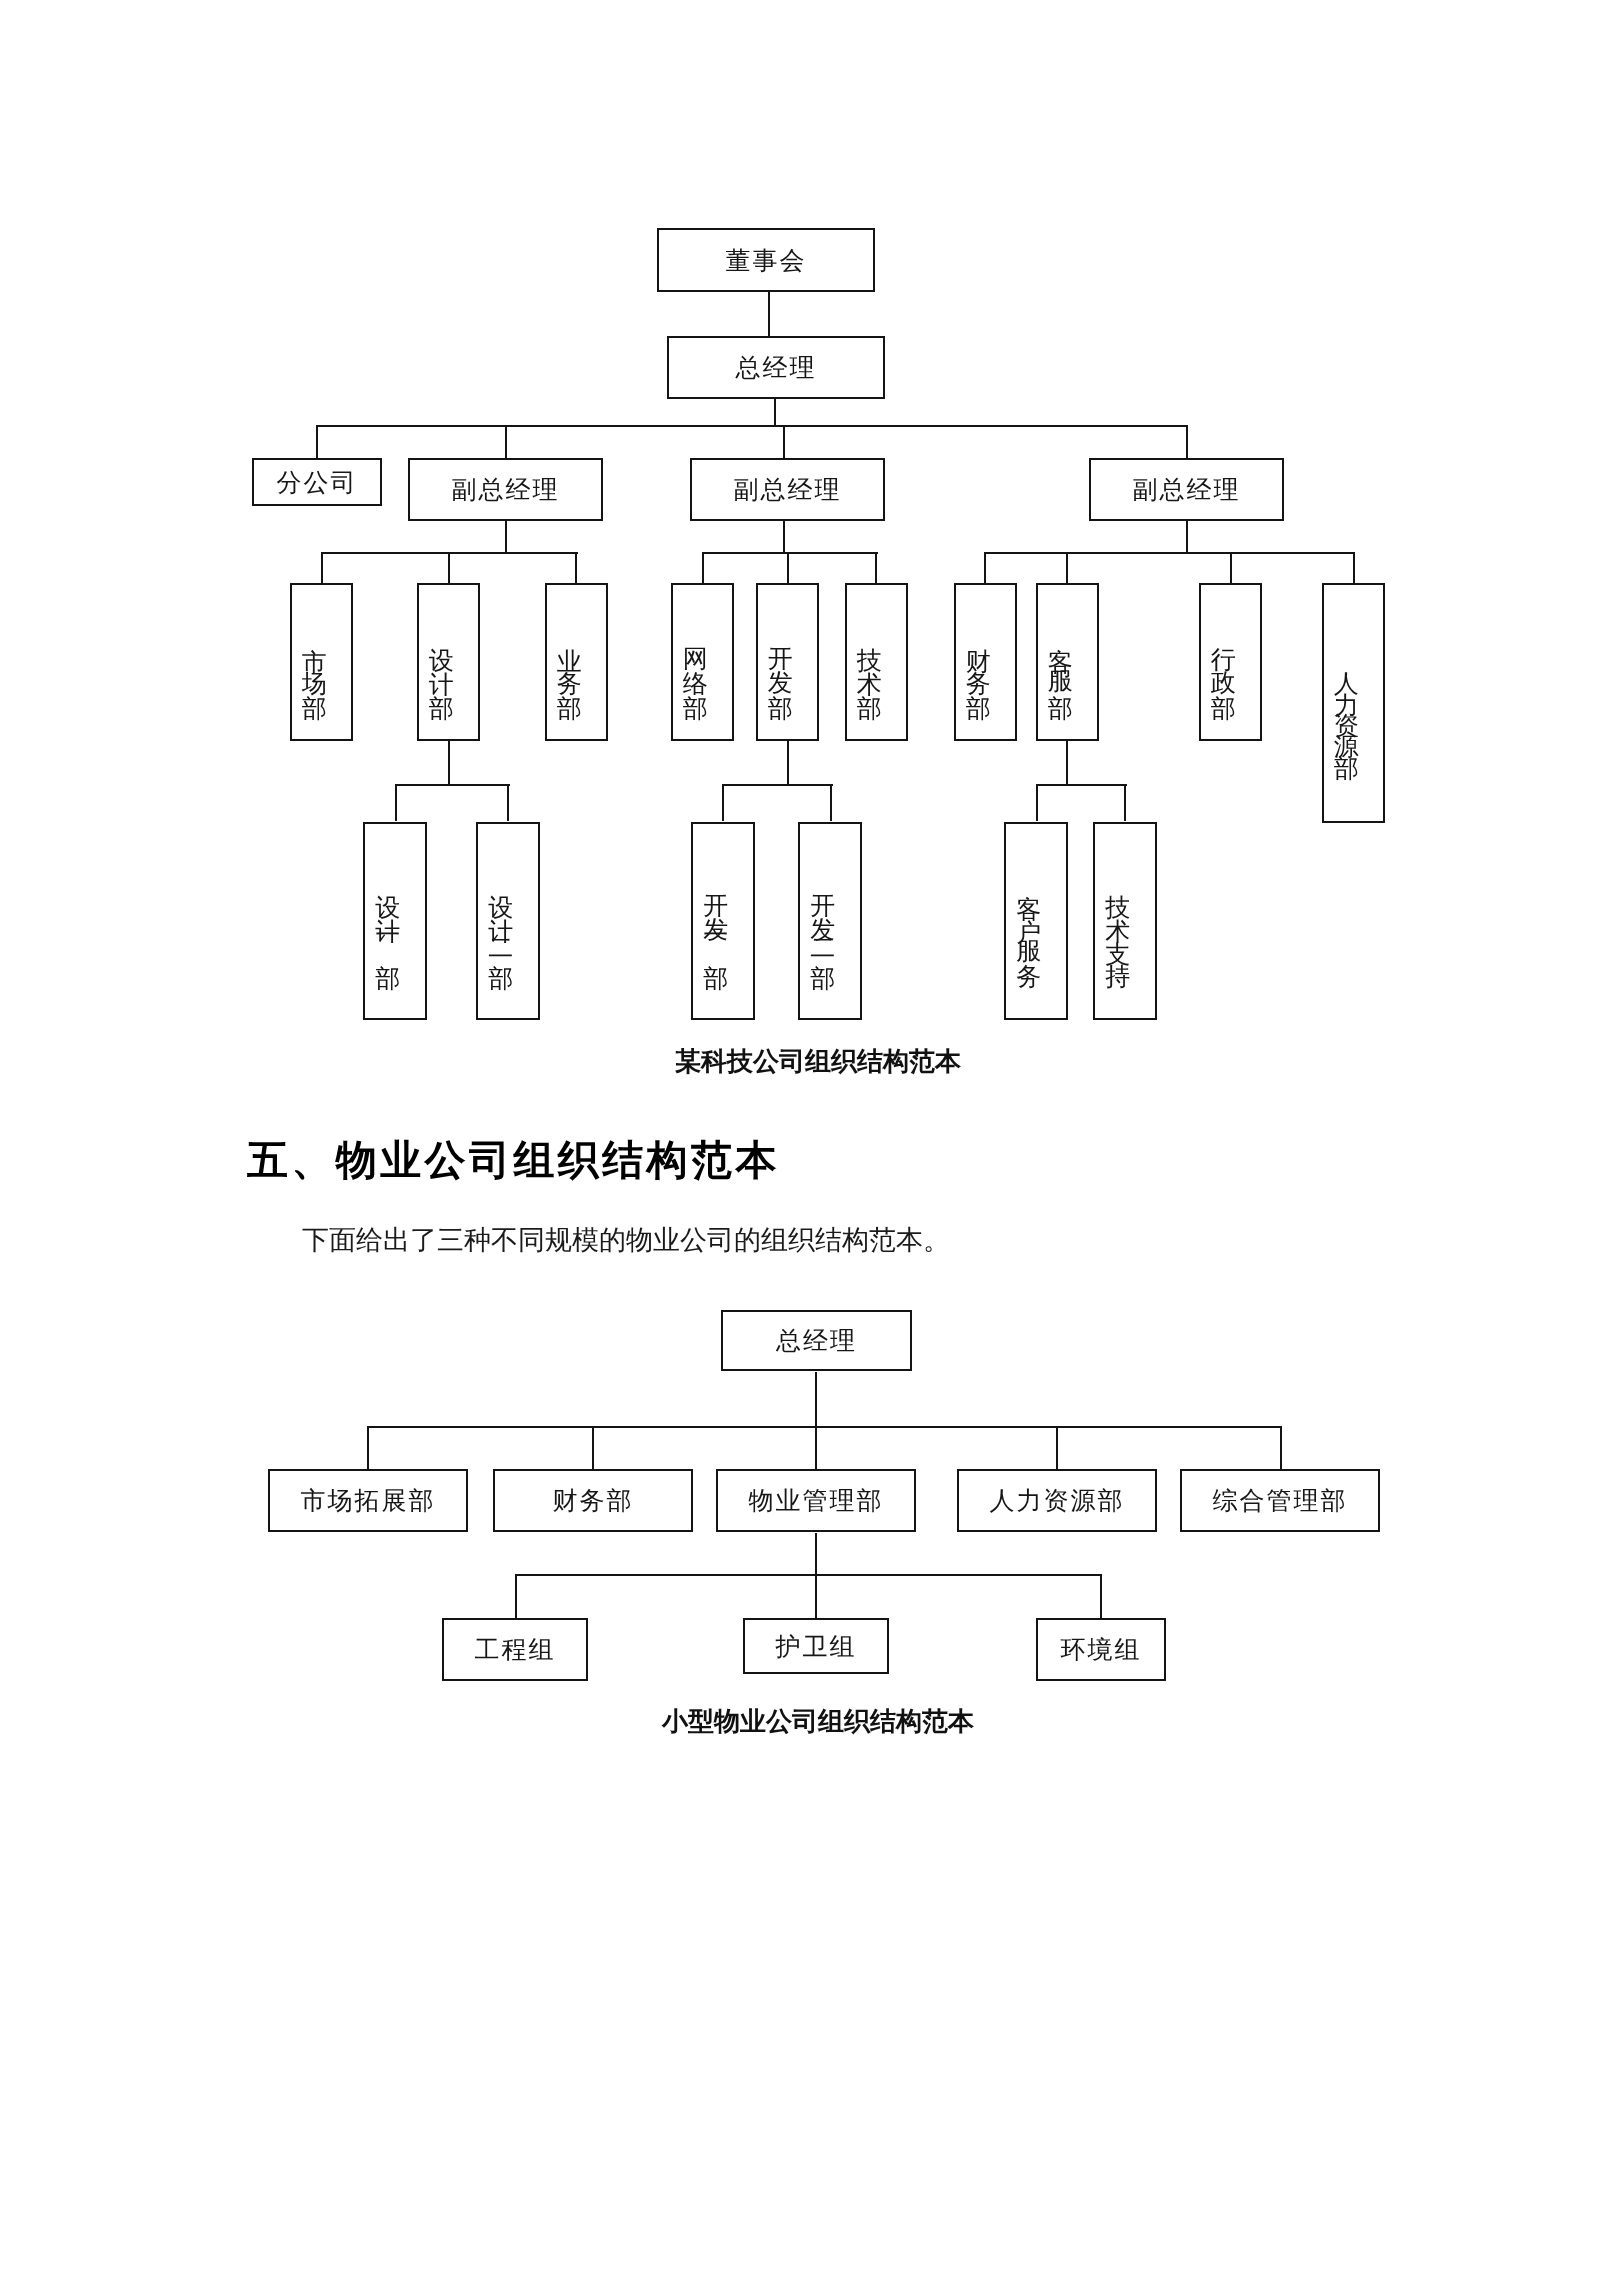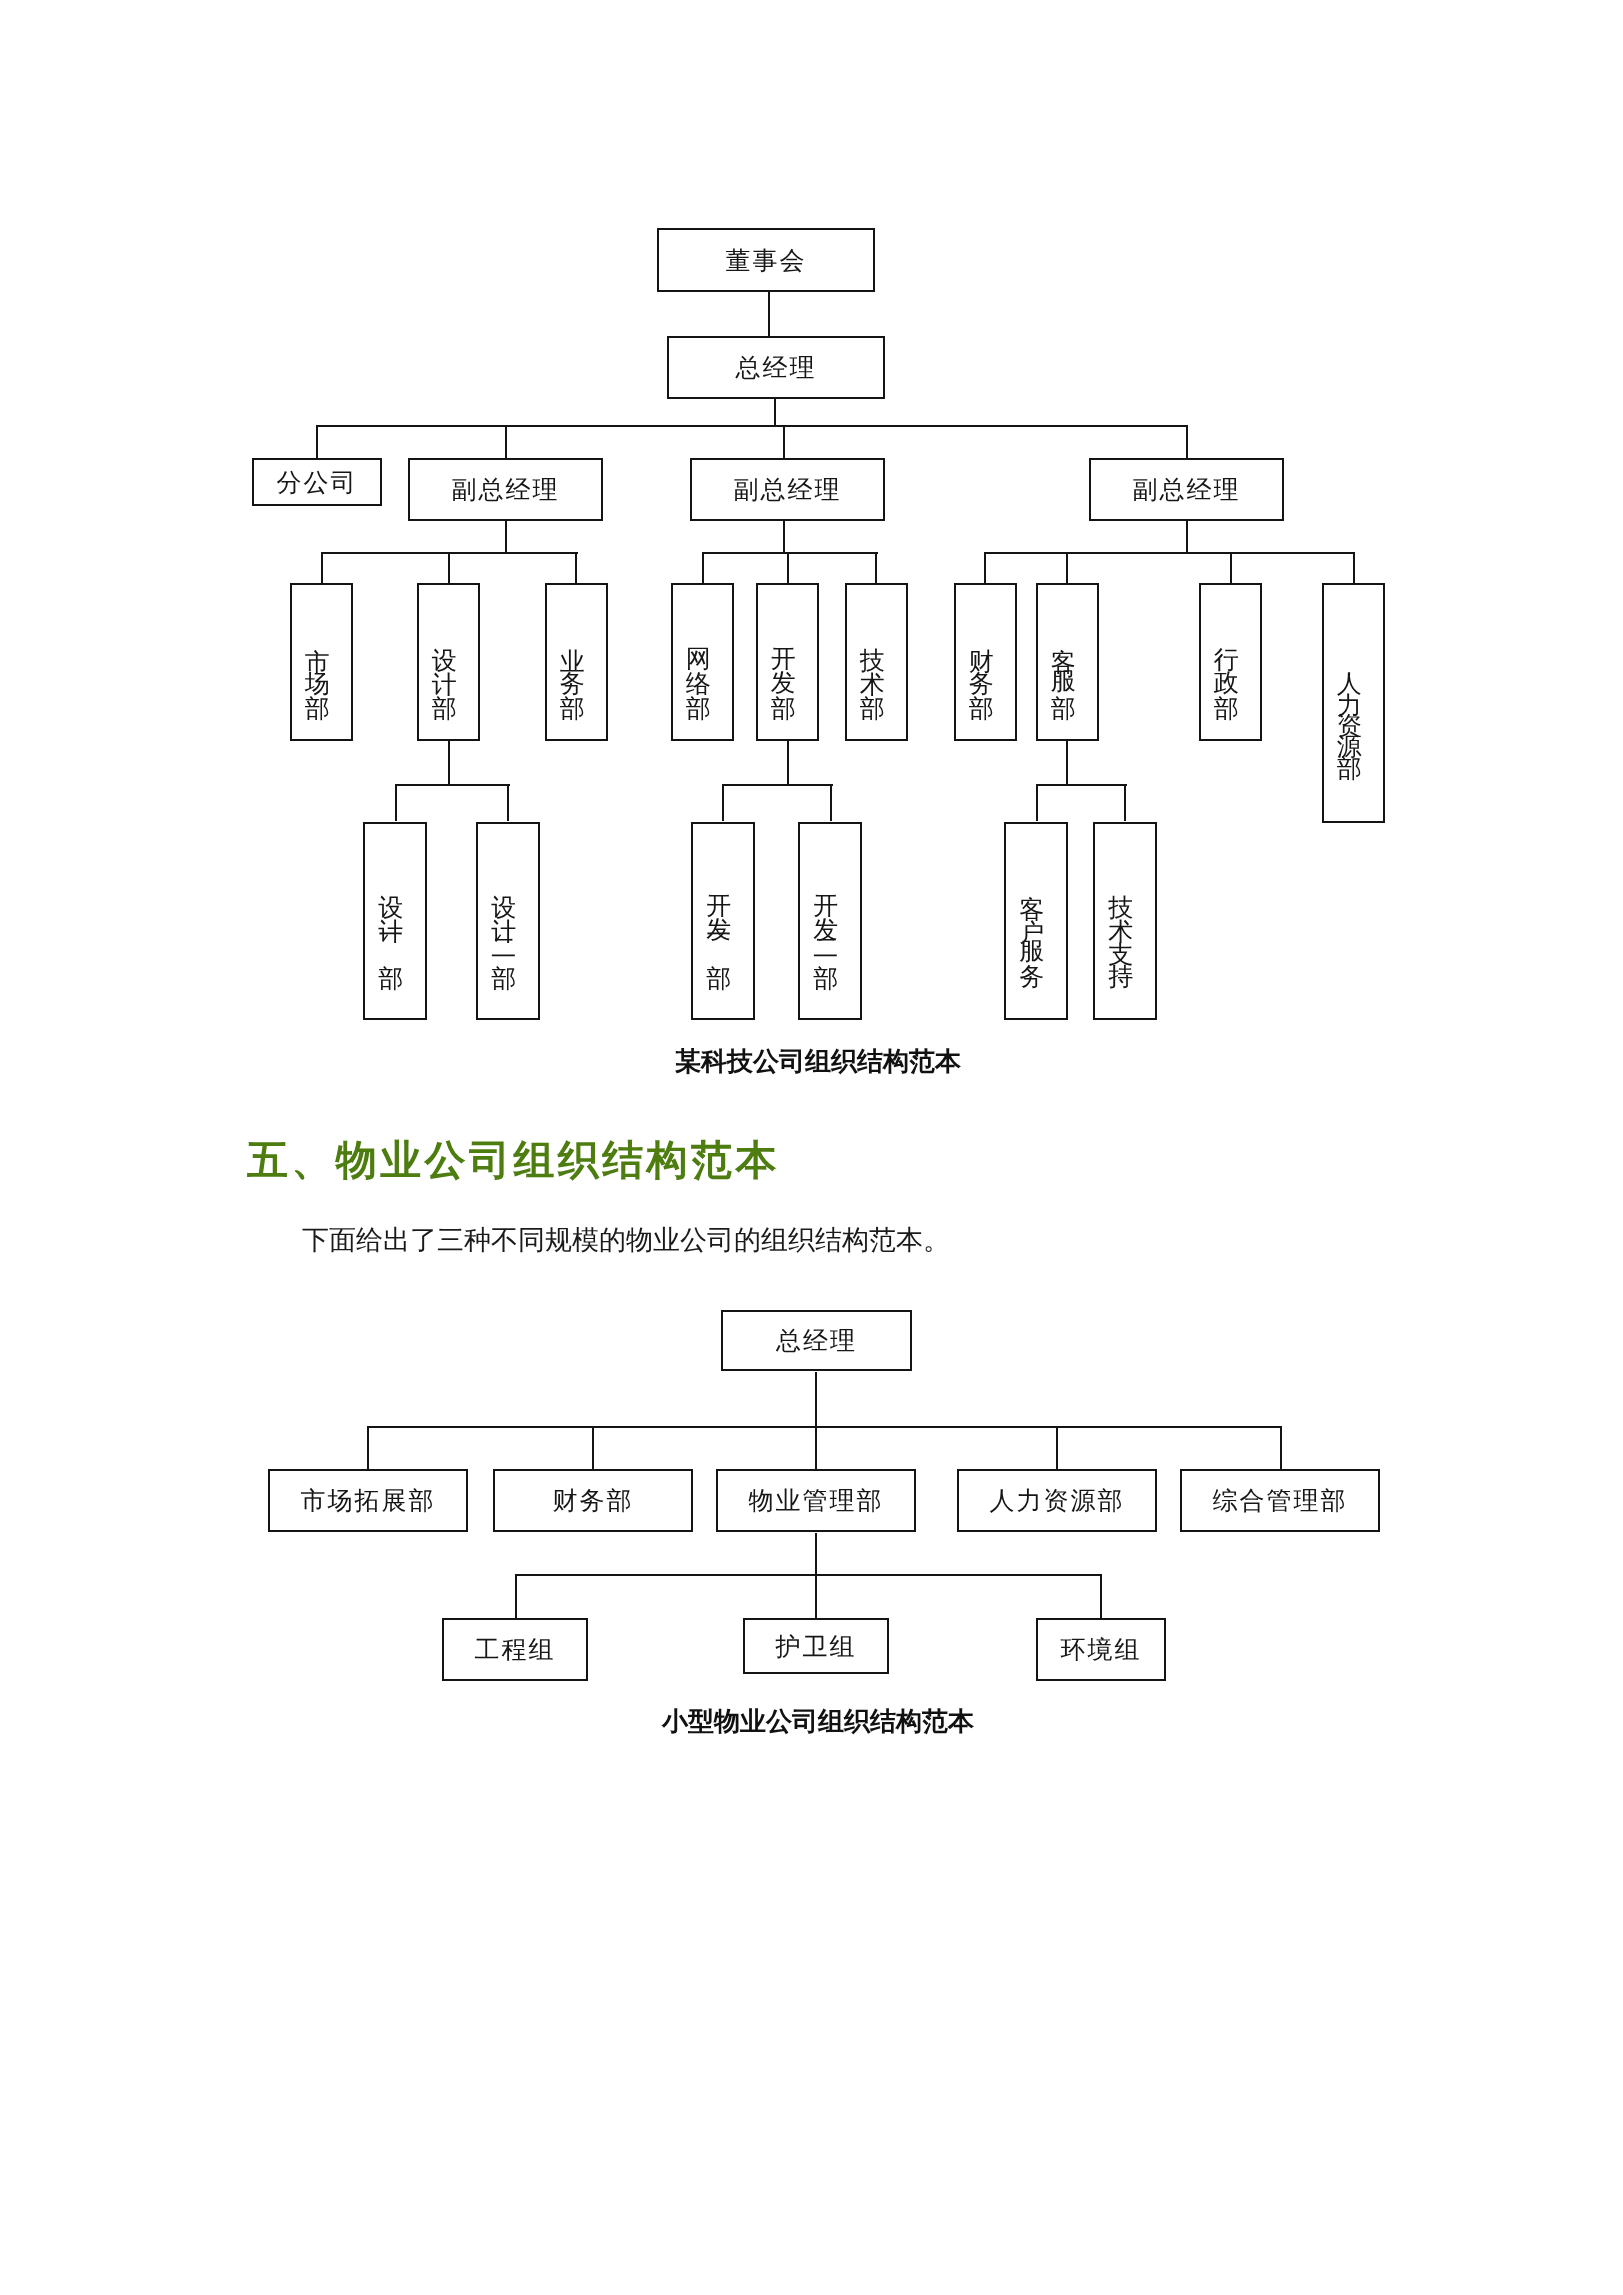--- a/index.html
+++ b/index.html
@@ -15,21 +15,21 @@
     position:absolute;
     box-sizing:border-box;
     border:2.7px solid #141414;
     background:#ffffff;
     display:flex;
     align-items:center;
     justify-content:center;
     font-size:25px;
     color:#161616;
     letter-spacing:2px;
-    font-family:Liberation Mono, monospace;
+    font-family:Liberation Sans, sans-serif;
     white-space:nowrap;
   }
   .vnode{
     writing-mode:vertical-rl;
     text-orientation:upright;
     letter-spacing:23px;
     padding-block-start:12.3px;
     white-space:normal;
   }
   .hr-node{ letter-spacing:20.5px; }
@@ -41,21 +41,21 @@
     color:#111111;
     text-align:center;
     font-family:"Liberation Serif", serif;
   }
   .heading{
     position:absolute;
     font-family:Liberation Sans, sans-serif;
     font-weight:bold;
     font-size:41px;
     letter-spacing:3.4px;
-    color:#4d7c0f;
+    color:#000000;
     white-space:nowrap;
   }
   .intro{
     position:absolute;
     font-size:27px;
     color:#1a1a1a;
     font-family:"Liberation Serif", serif;
     white-space:nowrap;
   }
   .watermark{

